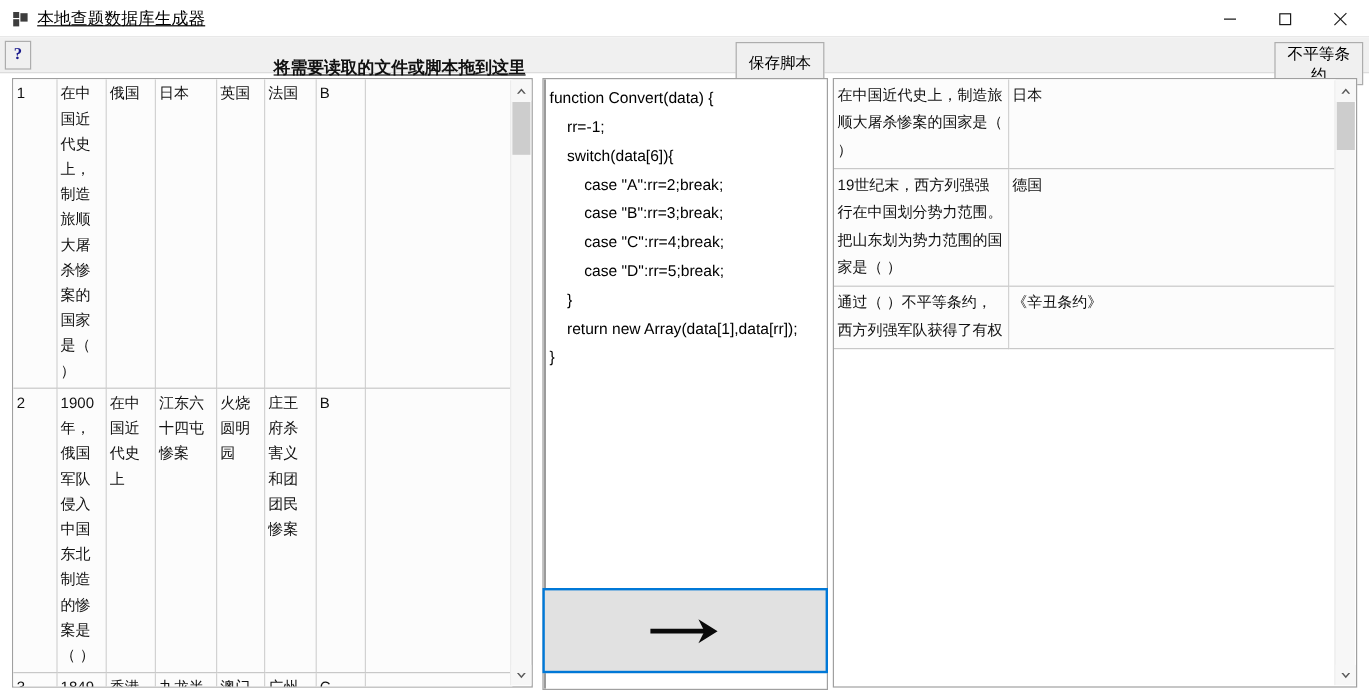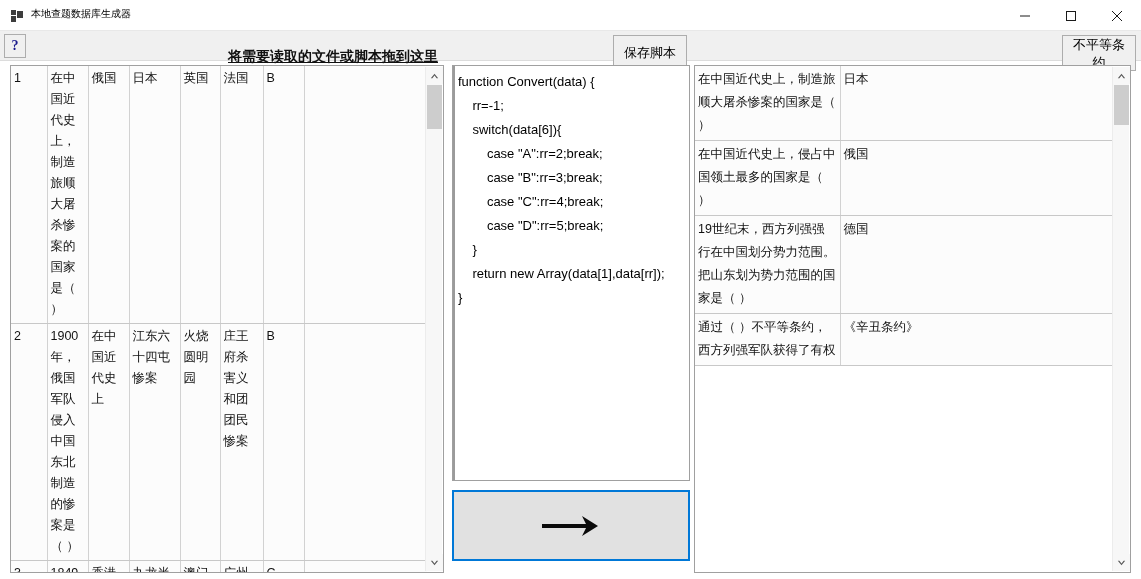--- a/index.html
+++ b/index.html
@@ -36,23 +36,24 @@
     position: absolute;
     background: #3d3d3d;
     display: block;
   }
   .app-icon i.s1 { left: 0;   top: 0;   width: 5px; height: 5px; }
   .app-icon i.s2 { left: 6px; top: 1px; width: 6px; height: 7px; }
   .app-icon i.s3 { left: 0;   top: 6px; width: 5px; height: 6px; }
   .title-text {
     position: absolute;
     left: 31px; top: 7px;
-    font-size: 10px;
+    font-size: 14px;
     color: #000000;
     white-space: nowrap;
+    text-decoration: underline;
   }
   .wbtn {
     position: absolute;
     top: 0;
     width: 46px;
     height: 31px;
     border: 0;
     background: transparent;
     padding: 0;
     cursor: default;
@@ -124,21 +125,21 @@
   
   .panel {
     position: absolute;
     background: #ffffff;
     border: 1px solid #a0a0a0;
     box-sizing: border-box;
     overflow: hidden;
   }
   #left-panel  { left: 10px;  top: 65px; width: 434px; height: 508px; }
   #right-panel { left: 694px; top: 65px; width: 437px; height: 508px; }
-  #code-panel  { left: 452px; top: 65px; width: 238px; height: 416px; }
+  #code-panel  { left: 452px; top: 65px; width: 238px; height: 510px; }
 
   
   table.grid {
     border-collapse: collapse;
     table-layout: fixed;
     font-size: 12.5px;
     color: #111;
   }
   table.grid td {
     border-right: 1px solid #d2d2d2;
@@ -358,24 +359,20 @@
     <colgroup>
         <col class="c-q">
         <col class="c-a">
       </colgroup>
     <tbody id="right-body">
         <tr>
           <td>在中国近代史上，制造旅顺大屠杀惨案的国家是（ ）</td>
           <td class="last">日本</td>
         </tr>
         <tr>
-          <td>在中国近代史上，侵占中国领土最多的国家是（ ）</td>
-          <td class="last">俄国</td>
-        </tr>
-        <tr>
           <td>19世纪末，西方列强强行在中国划分势力范围。把山东划为势力范围的国家是（ ）</td>
           <td class="last">德国</td>
         </tr>
         <tr>
           <td>通过（ ）不平等条约，西方列强军队获得了有权</td>
           <td class="last">《辛丑条约》</td>
         </tr>
       </tbody>
   </table>
   <div class="vscroll">

